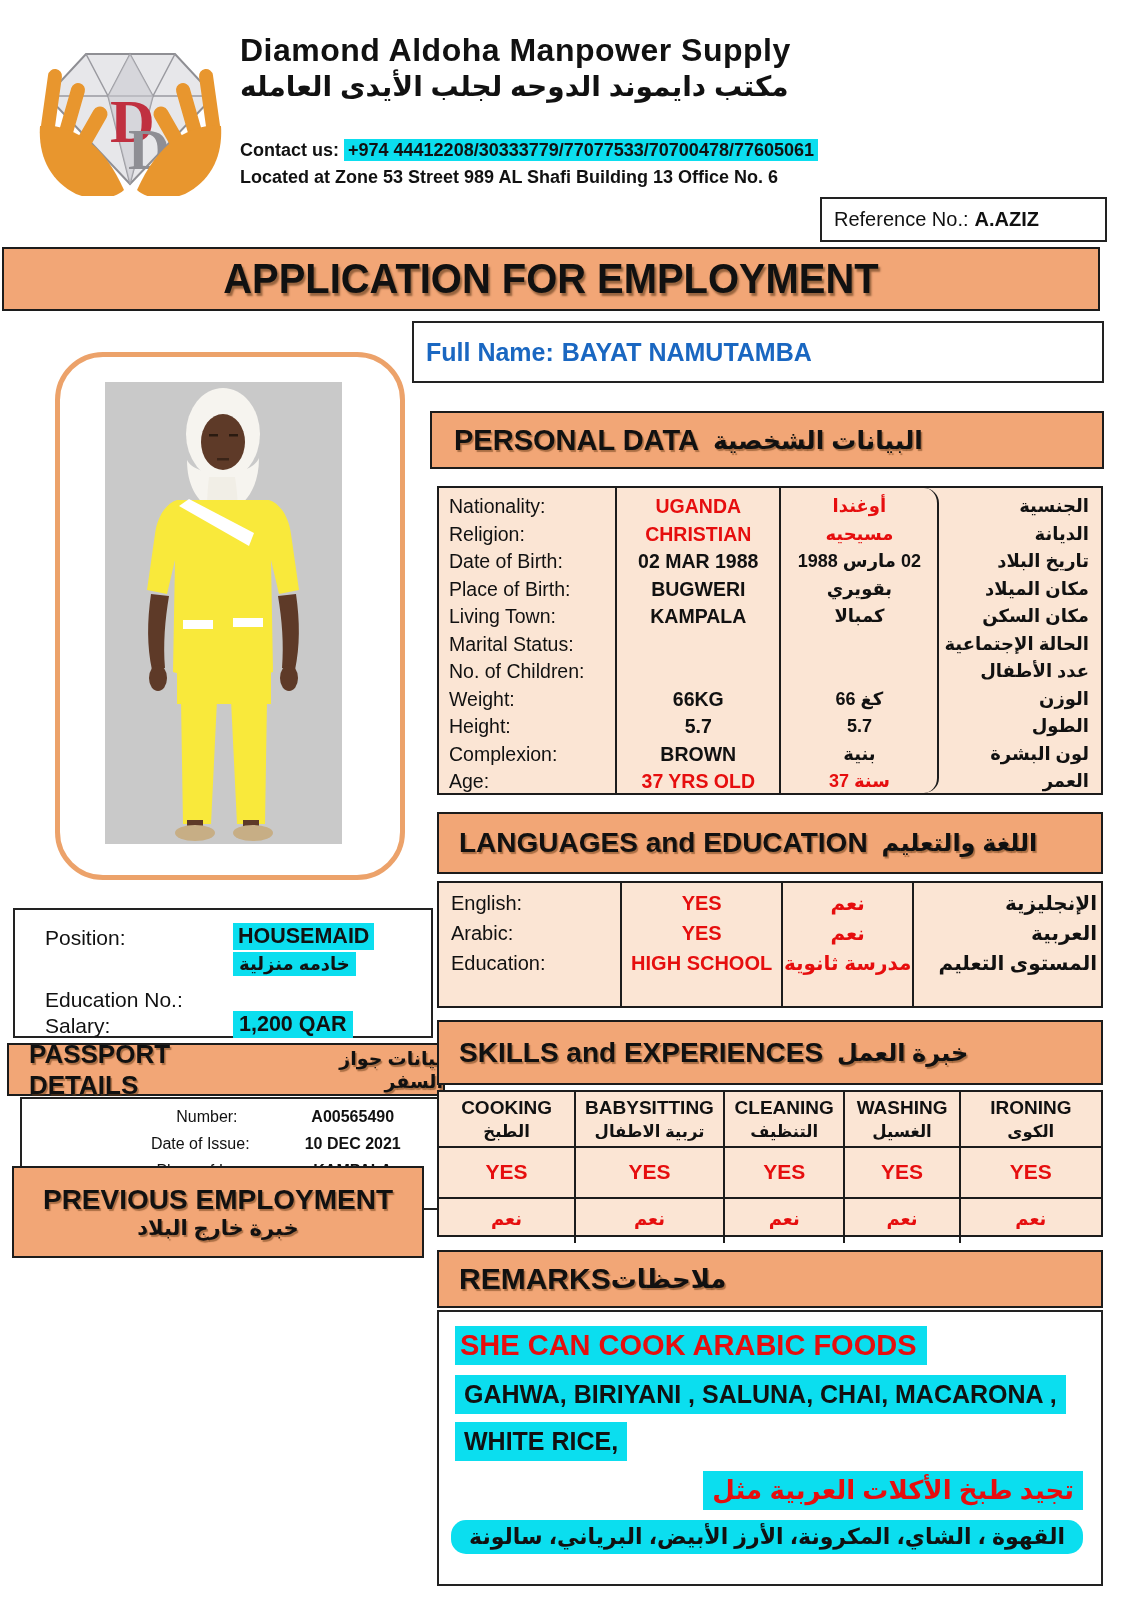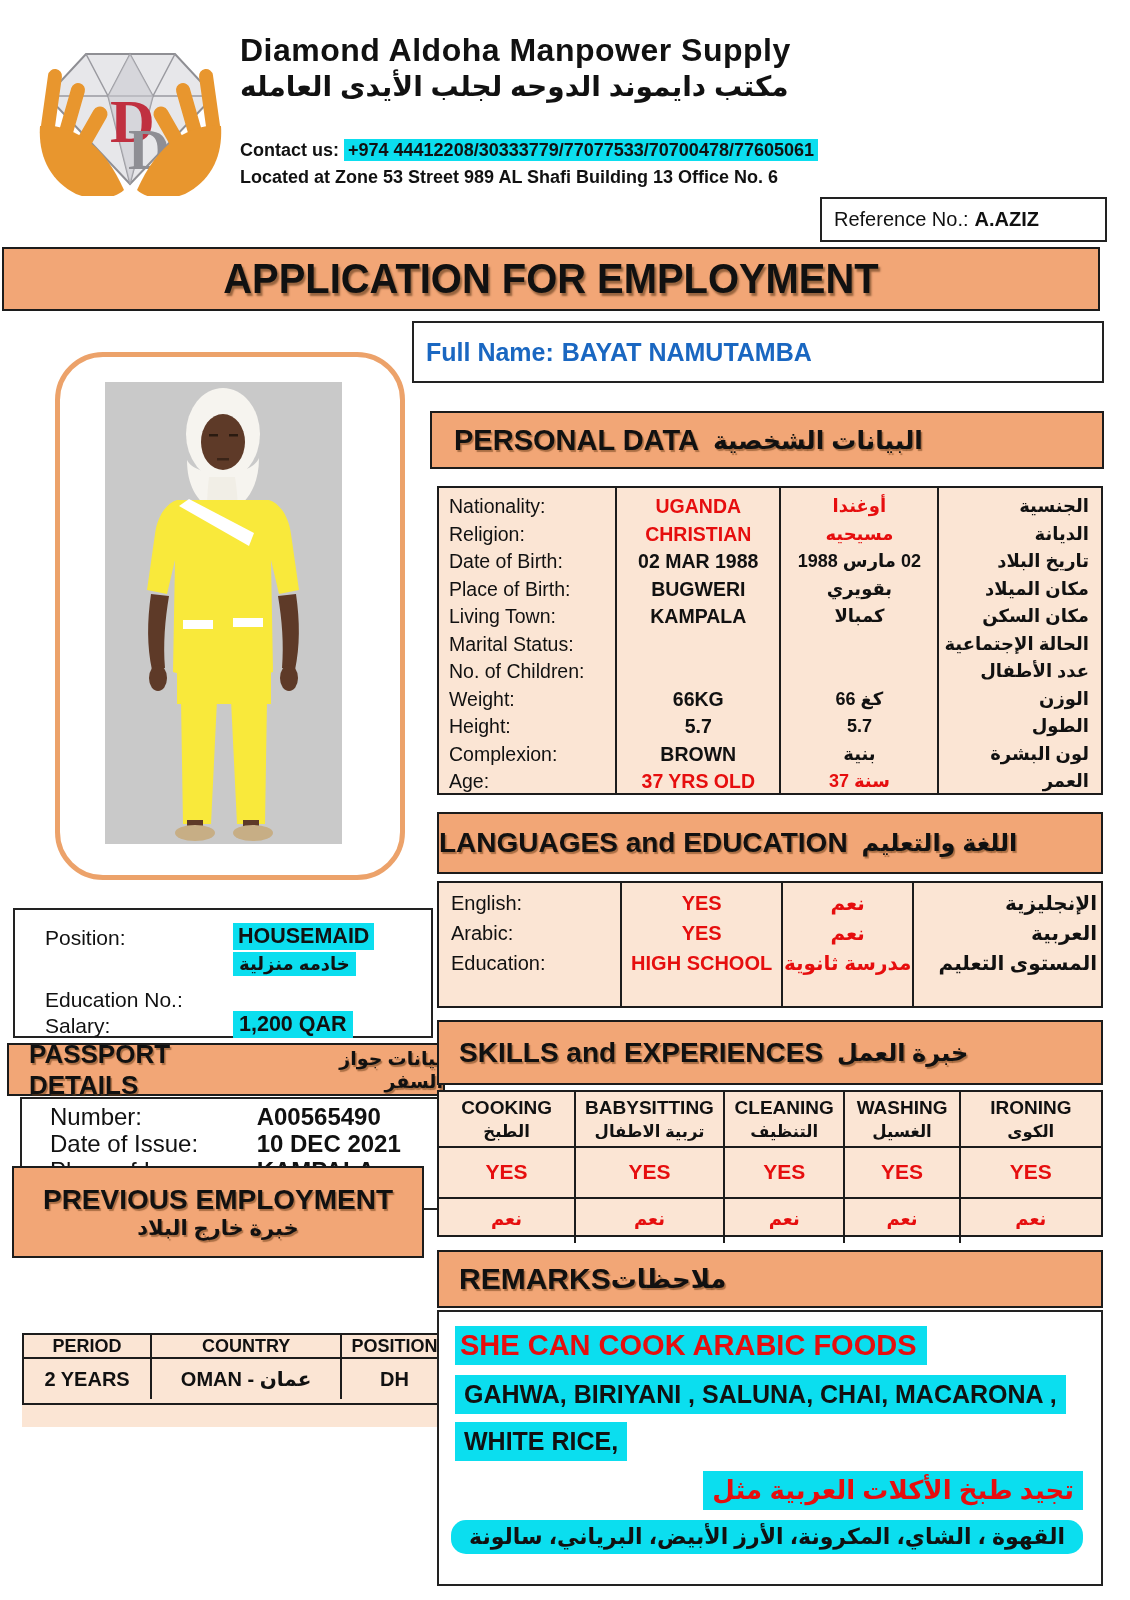--- a/index.html
+++ b/index.html
@@ -26,33 +26,33 @@
                  text-shadow:2px 3px 2px rgba(90,55,25,.6);}
   .fullname{border:2.5px solid #222;display:flex;align-items:center;padding-left:12px;
             font-size:25px;font-weight:bold;gap:8px;}
   
   .photoframe{border:5px solid #ECA26A;border-radius:48px;background:#fff;}
   
   .ptable{display:flex;font-size:19.5px;}
   .pcol{padding-top:5px;}
   .pcol1{width:26.2%;border-right:2px solid #1c1c1c;padding-left:10px;}
   .pcol2{width:25.6%;border-right:2px solid #1c1c1c;text-align:center;}
-  .pcol3{width:24.6%;border-right:2px solid #1c1c1c;text-align:center;}
+  .pcol3{width:24.6%;border-right:2px solid #1c1c1c;text-align:center;border-radius:15px;}
   .pcol4{width:23.6%;padding-right:12px;text-align:right;}
   .pline{height:27.5px;line-height:27.5px;white-space:nowrap;}
   .ar{font-size:18px;}
   .lcol1{width:26.4%;border-right:2px solid #1c1c1c;padding-left:12px;}
   .lcol2{width:24.9%;border-right:2px solid #1c1c1c;text-align:center;}
   .lcol3{width:20.1%;border-right:2px solid #1c1c1c;text-align:center;}
   .lcol4{width:28.6%;padding-right:4px;text-align:right;}
   .lline{height:30px;line-height:30px;font-size:20px;white-space:nowrap;}
   
   .whitebox{border:2.5px solid #222;background:#fff;}
   .plabel{font-size:21px;}
-  .passrow{height:27px;line-height:27px;font-size:24px;padding-left:28px;}
+  .passrow{height:27px;line-height:27px;font-size:16px;padding-left:37px;text-align:center;}
   .passrow .lab{display:inline-block;width:200px;}
   
   .srow{display:flex;}
   .scell{box-sizing:border-box;text-align:center;}
   .c1{width:20.7%;} .c2{width:22.5%;} .c3{width:18.2%;} .c4{width:17.4%;} .c5{width:21.2%;}
   .scell:not(.c5){border-right:2px solid #1c1c1c;}
   .shead{height:54px;border-bottom:2px solid #1c1c1c;}
   .shead .sen{font-size:19px;font-weight:bold;line-height:26px;padding-top:3px;}
   .shead .sar{font-size:16.5px;font-weight:bold;line-height:21px;}
   .syes{height:49px;border-bottom:2px solid #1c1c1c;}
@@ -206,21 +206,21 @@
       <div class="pline ar b">مكان السكن</div>
       <div class="pline ar b">الحالة الإجتماعية</div>
       <div class="pline ar b">عدد الأطفال</div>
       <div class="pline ar b">الوزن</div>
       <div class="pline ar b">الطول</div>
       <div class="pline ar b">لون البشرة</div>
       <div class="pline ar b">العمر</div>
     </div>
   </div>
 
-  <div class="abs peach hdrbar" style="left:437px;top:812px;width:666px;height:62px;">
+  <div class="abs peach hdrbar" style="left:437px;top:812px;width:666px;height:62px;padding-left:20px">
     <span style="font-size:28px">LANGUAGES and EDUCATION</span>
     <span style="font-size:24px" dir="rtl">اللغة والتعليم</span>
   </div>
   <div class="abs tablebg ptable" style="left:437px;top:881px;width:666px;height:127px;padding-top:0">
     <div class="pcol lcol1">
       <div class="lline">English:</div>
       <div class="lline">Arabic:</div>
       <div class="lline">Education:</div>
     </div>
     <div class="pcol lcol2">
@@ -309,30 +309,20 @@
       <div class="scell c3 red" dir="rtl">نعم</div>
       <div class="scell c4 red" dir="rtl">نعم</div>
       <div class="scell c5 red" dir="rtl">نعم</div>
     </div>
   </div>
 
   <div class="abs peach prevhdr" style="left:12px;top:1166px;width:412px;height:92px">
     <span style="font-size:28px">PREVIOUS EMPLOYMENT</span>
     <span style="font-size:21px" dir="rtl">خبرة خارج البلاد</span>
   </div>
-  <div class="abs" style="left:22px;top:1333px;width:423px;height:94px;background:#FBE5D4">
-    <div class="prev-grid">
-      <div class="ph">PERIOD</div>
-      <div class="ph">COUNTRY</div>
-      <div class="ph">POSITION</div>
-      <div class="pd">2 YEARS</div>
-      <div class="pd">OMAN - عمان</div>
-      <div class="pd">DH</div>
-    </div>
-  </div>
 
   <div class="abs peach hdrbar" style="left:437px;top:1250px;width:666px;height:58px;padding-left:20px;gap:0">
     <span style="font-size:30px">REMARKS</span>
     <span style="font-size:26px" dir="rtl">ملاحظات</span>
   </div>
   <div class="abs whitebox" style="left:437px;top:1310px;width:666px;height:276px">
     <div>
       <span class="rem-l1 cyan red">SHE CAN COOK ARABIC FOODS</span>
     </div>
     <div>

